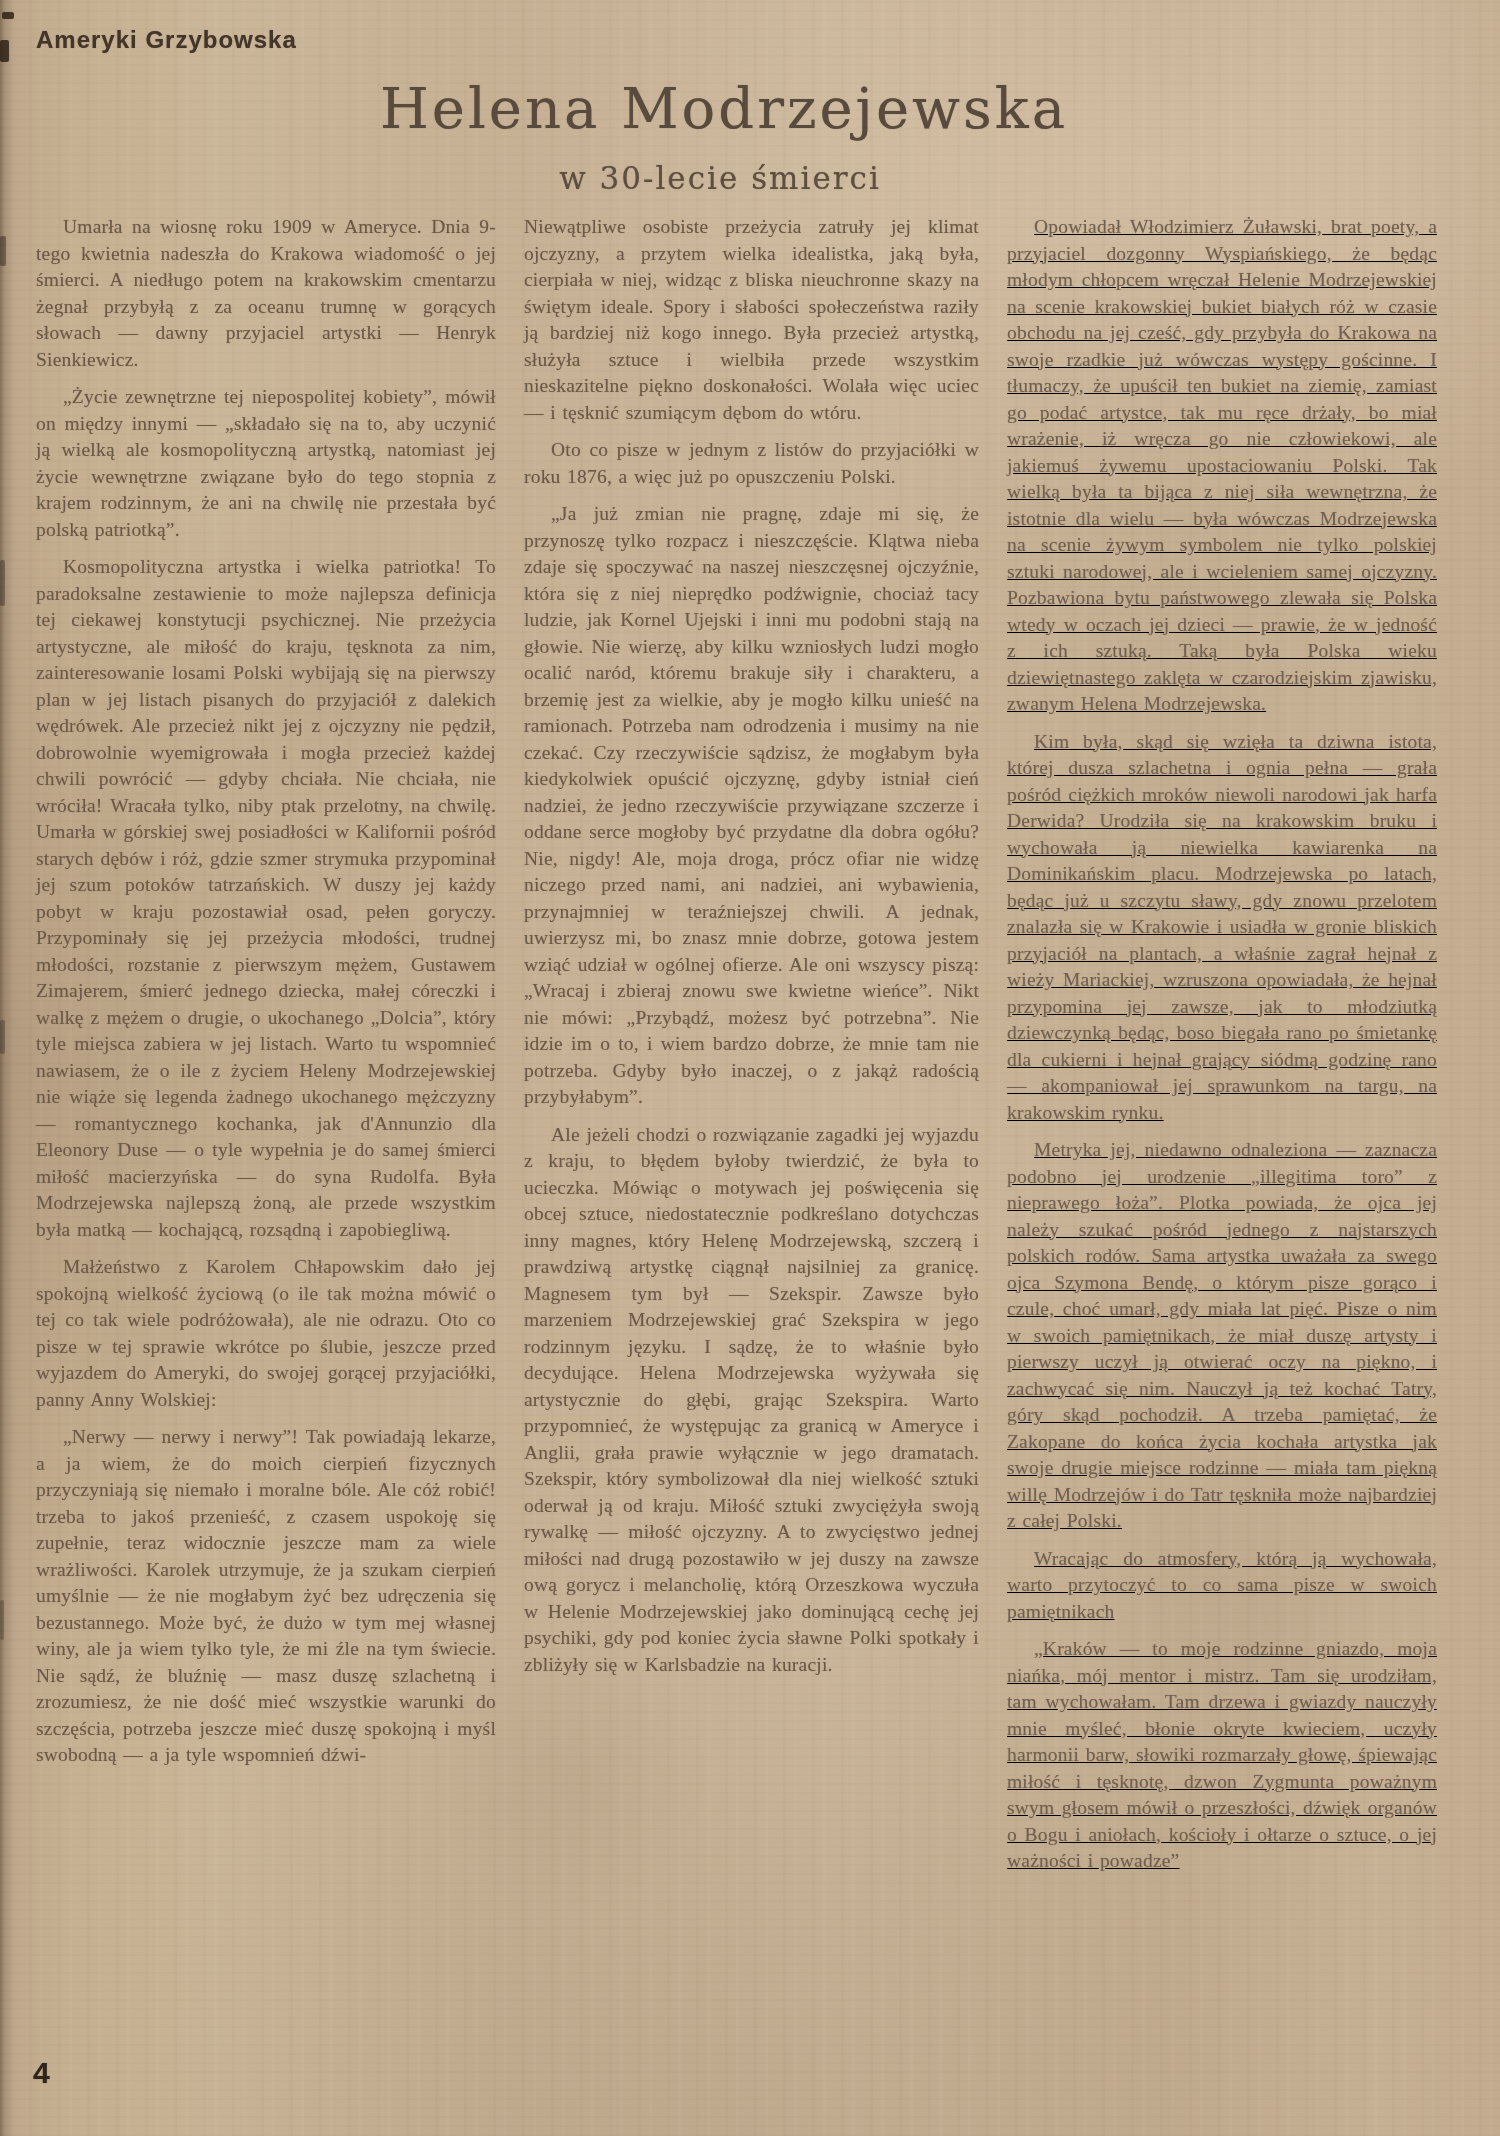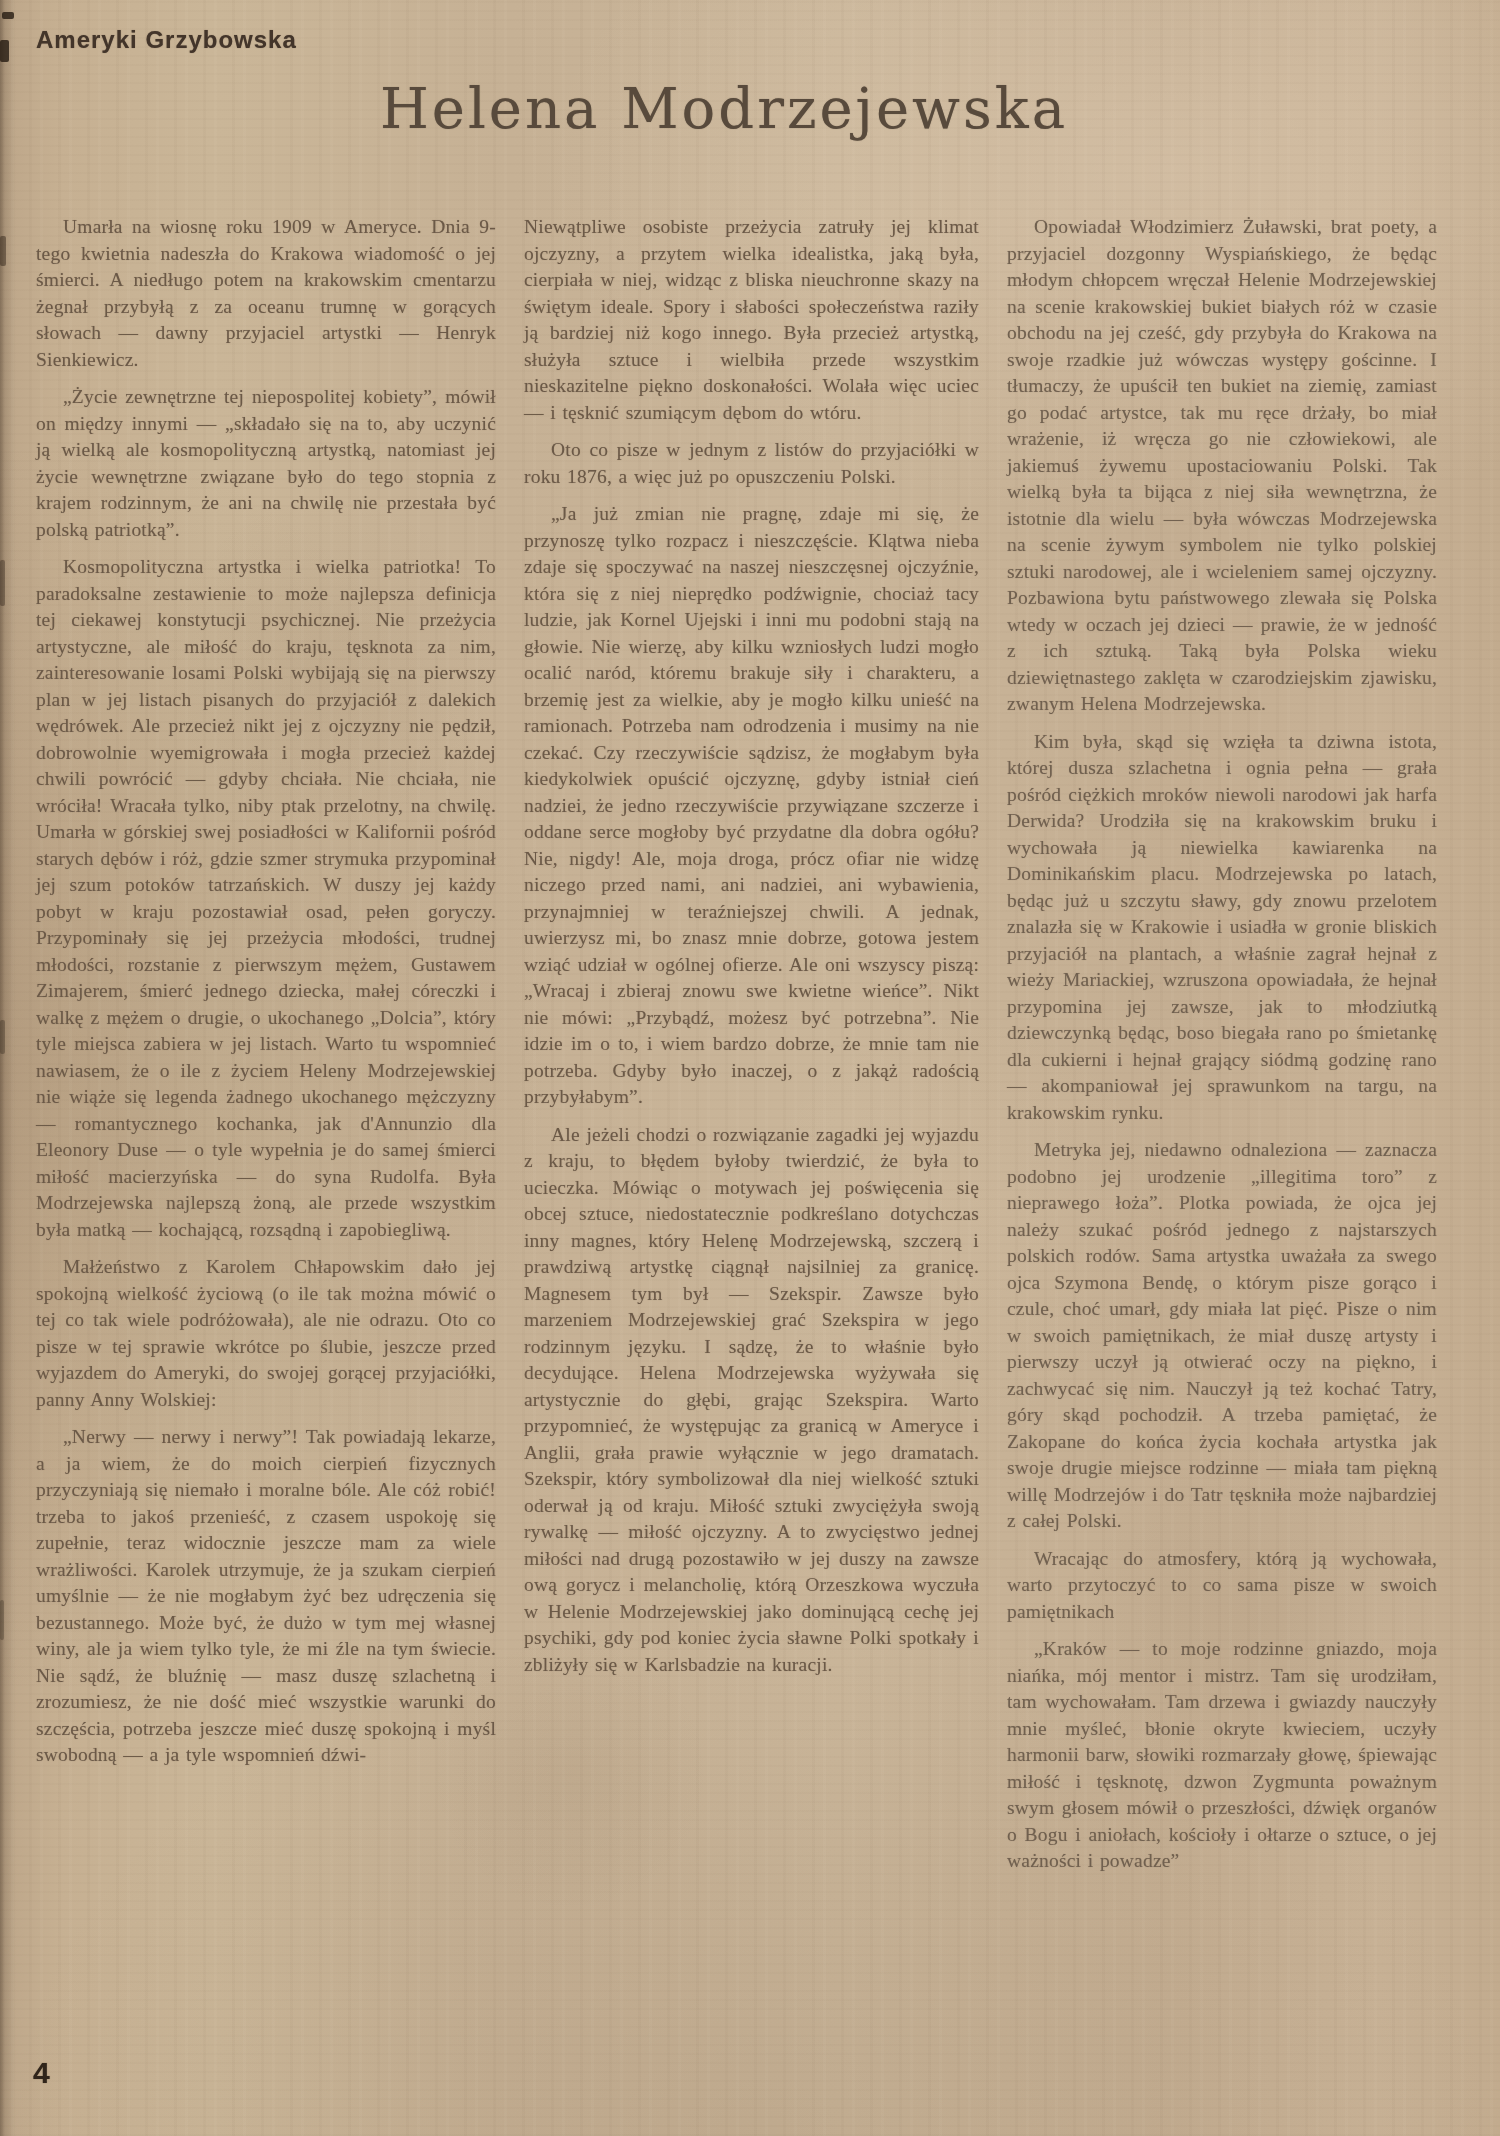--- a/index.html
+++ b/index.html
@@ -62,21 +62,21 @@
   }
 
   .columns {
     position: absolute; left: 36px; top: 214px; width: 1401px;
     display: flex; gap: 28px;
     font-family: "Liberation Serif", serif;
   }
   .col { text-align: justify; }
   .col-1 { width: 460px; }
   .col-2 { width: 455px; }
-  .col-3 { width: 430px; }
+  .col-3 { width: 430px; text-decoration: underline; }
 
   .para {
     margin: 0 0 11px 0;
     text-indent: 27px;
     font-size: 19.5px;
     line-height: 26.5px;
     letter-spacing: 0.2px;
     word-spacing: 1.5px;
     color: #6b5947;
     text-shadow: 0 0 1px rgba(107,89,71,0.42);
@@ -102,20 +102,21 @@
   <div class="edge-mark" style="left:2px; top:12px; width:12px; height:7px;"></div>
   <div class="edge-mark" style="left:0; top:40px; width:9px; height:22px;"></div>
   <div class="edge-mark" style="left:0; top:236px; width:6px; height:30px; opacity:.55;"></div>
   <div class="edge-mark" style="left:0; top:560px; width:5px; height:46px; opacity:.45;"></div>
   <div class="edge-mark" style="left:0; top:1020px; width:5px; height:34px; opacity:.4;"></div>
   <div class="edge-mark" style="left:0; top:1600px; width:4px; height:40px; opacity:.35;"></div>
 
   <div class="author">Ameryki Grzybowska</div>
 
   <h1 class="title">Helena Modrzejewska</h1>
+  <h2 class="subtitle">w 30-lecie śmierci</h2>
 
   <div class="columns">
     <div class="col col-1">
         <p class="para">Umarła na wiosnę roku 1909 w Ameryce. Dnia 9-tego kwietnia nadeszła do Krakowa wiadomość o jej śmierci. A niedługo potem na krakowskim cmentarzu żegnał przybyłą z za oceanu trumnę w gorących słowach — dawny przyjaciel artystki — Henryk Sienkiewicz.</p>
         <p class="para">„Życie zewnętrzne tej niepospolitej kobiety”, mówił on między innymi — „składało się na to, aby uczynić ją wielką ale kosmopolityczną artystką, natomiast jej życie wewnętrzne związane było do tego stopnia z krajem rodzinnym, że ani na chwilę nie przestała być polską patriotką”.</p>
         <p class="para">Kosmopolityczna artystka i wielka patriotka! To paradoksalne zestawienie to może najlepsza definicja tej ciekawej konstytucji psychicznej. Nie przeżycia artystyczne, ale miłość do kraju, tęsknota za nim, zainteresowanie losami Polski wybijają się na pierwszy plan w jej listach pisanych do przyjaciół z dalekich wędrówek. Ale przecież nikt jej z ojczyzny nie pędził, dobrowolnie wyemigrowała i mogła przecież każdej chwili powrócić — gdyby chciała. Nie chciała, nie wróciła! Wracała tylko, niby ptak przelotny, na chwilę. Umarła w górskiej swej posiadłości w Kalifornii pośród starych dębów i róż, gdzie szmer strymuka przypominał jej szum potoków tatrzańskich. W duszy jej każdy pobyt w kraju pozostawiał osad, pełen goryczy. Przypominały się jej przeżycia młodości, trudnej młodości, rozstanie z pierwszym mężem, Gustawem Zimajerem, śmierć jednego dziecka, małej córeczki i walkę z mężem o drugie, o ukochanego „Dolcia”, który tyle miejsca zabiera w jej listach. Warto tu wspomnieć nawiasem, że o ile z życiem Heleny Modrzejewskiej nie wiąże się legenda żadnego ukochanego mężczyzny — romantycznego kochanka, jak d'Annunzio dla Eleonory Duse — o tyle wypełnia je do samej śmierci miłość macierzyńska — do syna Rudolfa. Była Modrzejewska najlepszą żoną, ale przede wszystkim była matką — kochającą, rozsądną i zapobiegliwą.</p>
         <p class="para">Małżeństwo z Karolem Chłapowskim dało jej spokojną wielkość życiową (o ile tak można mówić o tej co tak wiele podróżowała), ale nie odrazu. Oto co pisze w tej sprawie wkrótce po ślubie, jeszcze przed wyjazdem do Ameryki, do swojej gorącej przyjaciółki, panny Anny Wolskiej:</p>
         <p class="para">„Nerwy — nerwy i nerwy”! Tak powiadają lekarze, a ja wiem, że do moich cierpień fizycznych przyczyniają się niemało i moralne bóle. Ale cóż robić! trzeba to jakoś przenieść, z czasem uspokoję się zupełnie, teraz widocznie jeszcze mam za wiele wrażliwości. Karolek utrzymuje, że ja szukam cierpień umyślnie — że nie mogłabym żyć bez udręczenia się bezustannego. Może być, że dużo w tym mej własnej winy, ale ja wiem tylko tyle, że mi źle na tym świecie. Nie sądź, że bluźnię — masz duszę szlachetną i zrozumiesz, że nie dość mieć wszystkie warunki do szczęścia, potrzeba jeszcze mieć duszę spokojną i myśl swobodną — a ja tyle wspomnień dźwi-</p>
       </div>
     <div class="col col-2">

